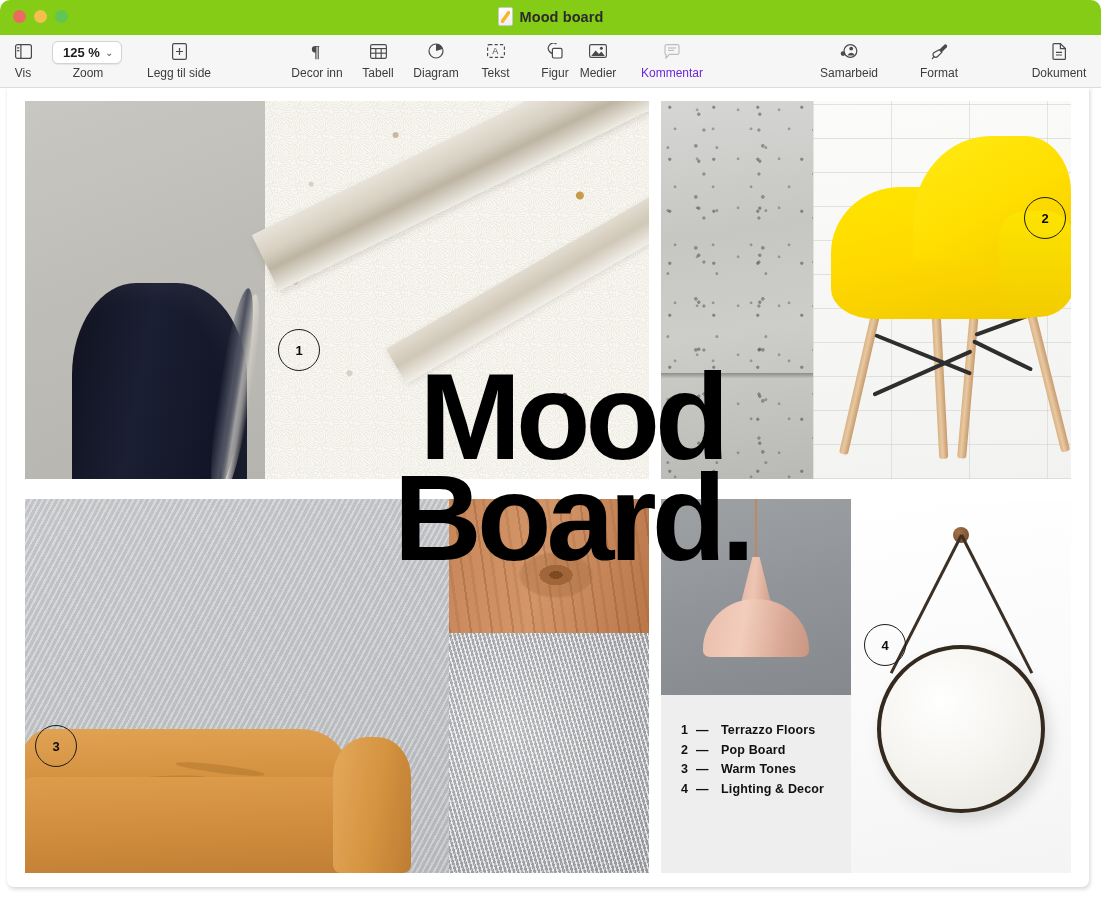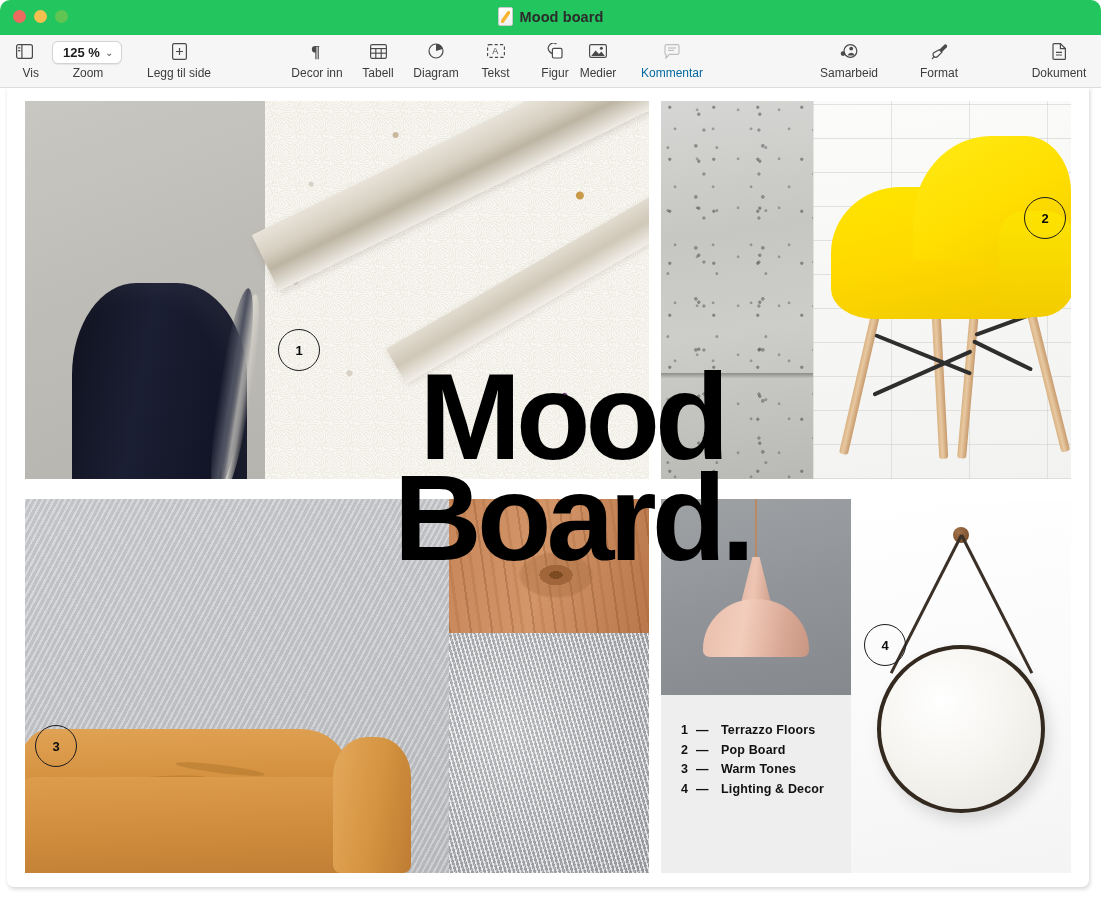--- a/index.html
+++ b/index.html
@@ -15,21 +15,21 @@
     width: 1101px; height: 910px;
     background: #ffffff;
     border-radius: 10px;
     overflow: hidden;
   }
 
   
   .titlebar {
     position: relative;
     height: 35px;
-    background: #22c55e;
+    background: #84cc16;
     border-bottom: none;
   }
   .traffic {
     position: absolute; left: 13px; top: 10px;
     display: flex; gap: 8px;
   }
   .light { width: 13px; height: 13px; border-radius: 50%; }
   .light.close  { background: #ed6a5e; }
   .light.min    { background: #f5bf4f; }
   .light.max    { background: #61c554; }
@@ -74,21 +74,21 @@
   }
   .tb-icon {
     height: 24px; width: 30px;
     display: flex; align-items: center; justify-content: center;
     color: #4a4a4a;
   }
   .tb-label {
     font-size: 12px; color: #3c3c3c; white-space: nowrap;
     line-height: 14px;
   }
-  .tb-item.dim .tb-label { color: #0369a1; text-align: right; }
+  .tb-item.dim .tb-label { color: #6d28d9; text-align: right; }
   .tb-item.dim .tb-icon { color: #bdbdbd; }
 
   
   .zoom-box {
     position: absolute; left: 52px; top: 6px;
     display: flex; align-items: center; gap: 5px;
     height: 23px; padding: 0 8px 0 10px;
     background: #ffffff;
     border: 1px solid #d3d3d3;
     border-radius: 6px;
@@ -412,21 +412,21 @@
       <div class="light max"></div>
     </div>
     <div class="title-wrap">
       <div class="doc-icon"></div>
       <div class="title-text">Mood board</div>
     </div>
   </div>
 
   <div class="toolbar">
 
-    <div class="tb-item" style="left:7px;width:32px;align-items:flex-end;">
+    <div class="tb-item" style="left:7px;width:32px;">
       <div class="tb-icon">
         <svg width="17" height="15" viewBox="0 0 17 15" fill="none" stroke="#4a4a4a" stroke-width="1.2">
           <rect x="0.6" y="0.6" width="15.8" height="13.8" rx="2"></rect>
           <line x1="5.9" y1="0.6" x2="5.9" y2="14.4"></line>
           <rect x="2" y="3.3" width="2.4" height="1.2" fill="#4a4a4a" stroke="none"></rect>
           <rect x="2" y="6.1" width="2.4" height="1.2" fill="#4a4a4a" stroke="none"></rect>
         </svg>
       </div>
       <div class="tb-label">Vis</div>
     </div>

